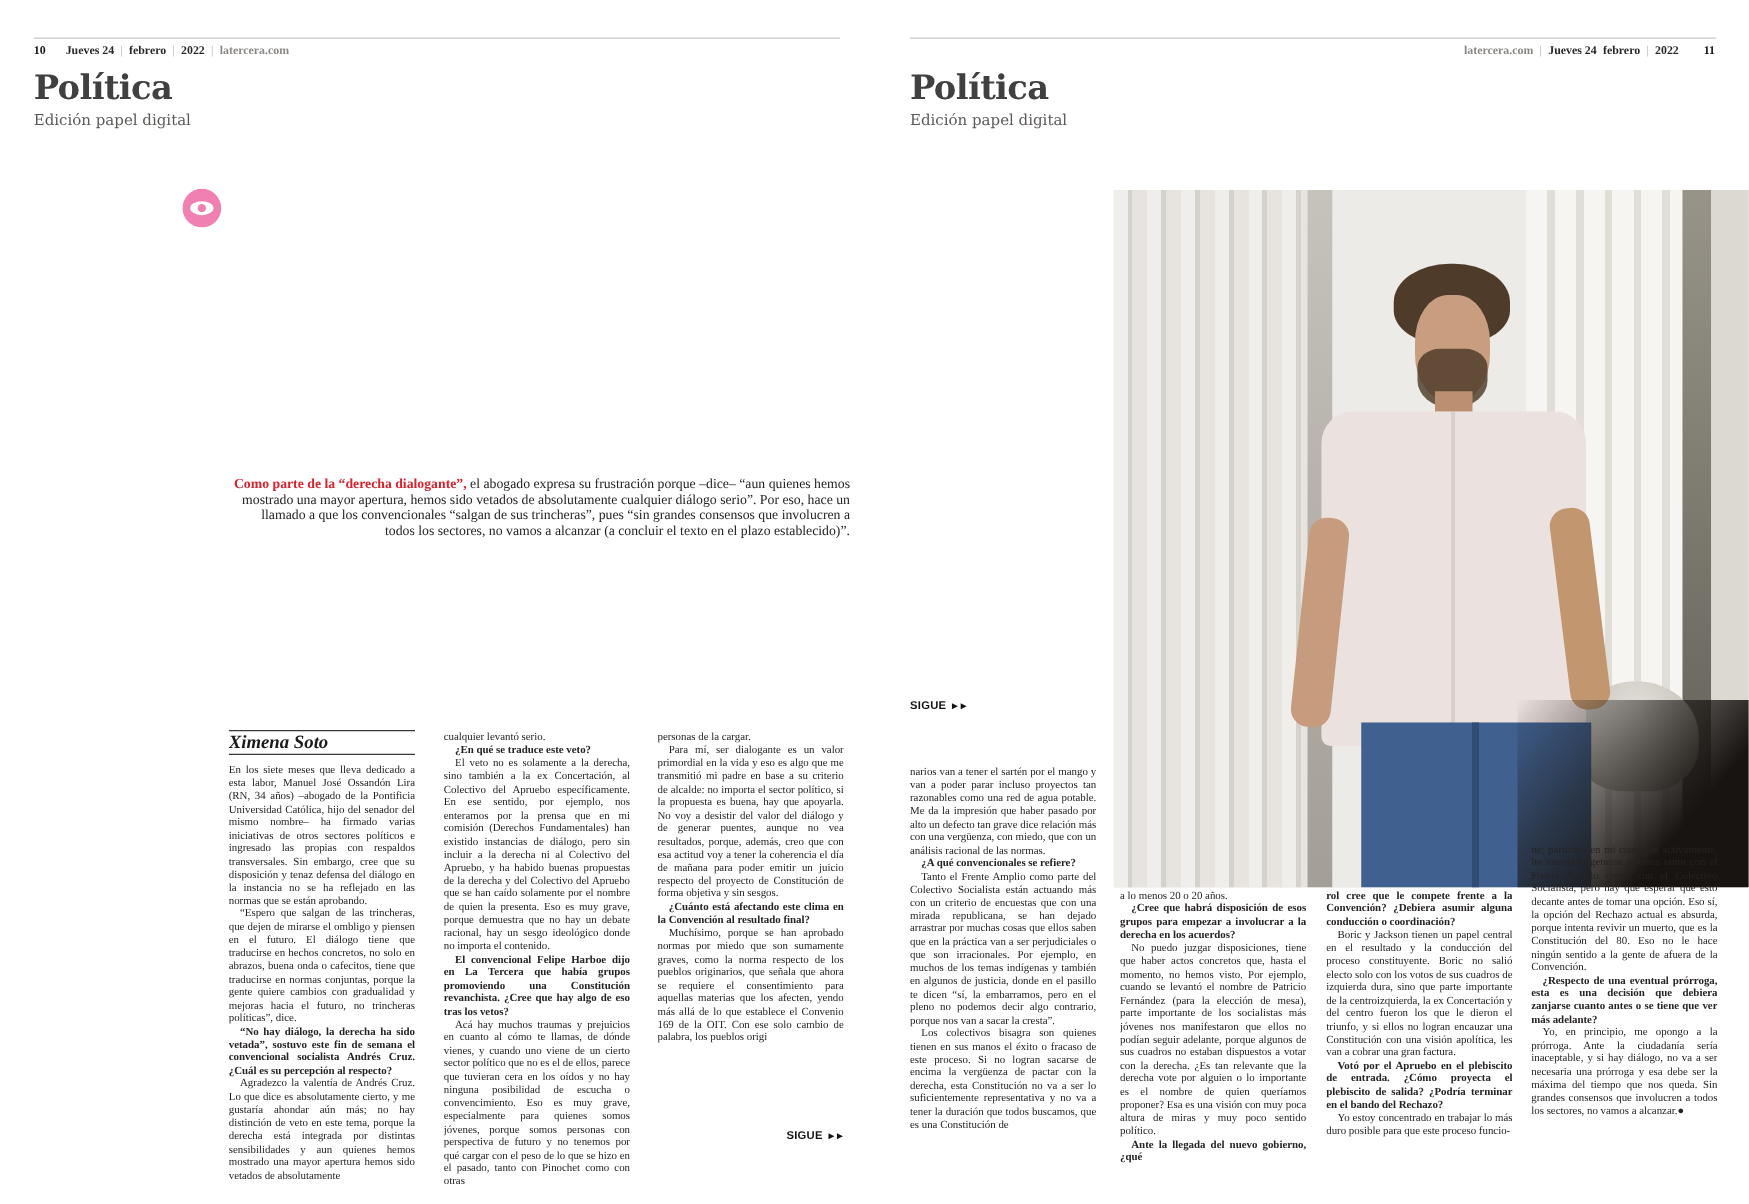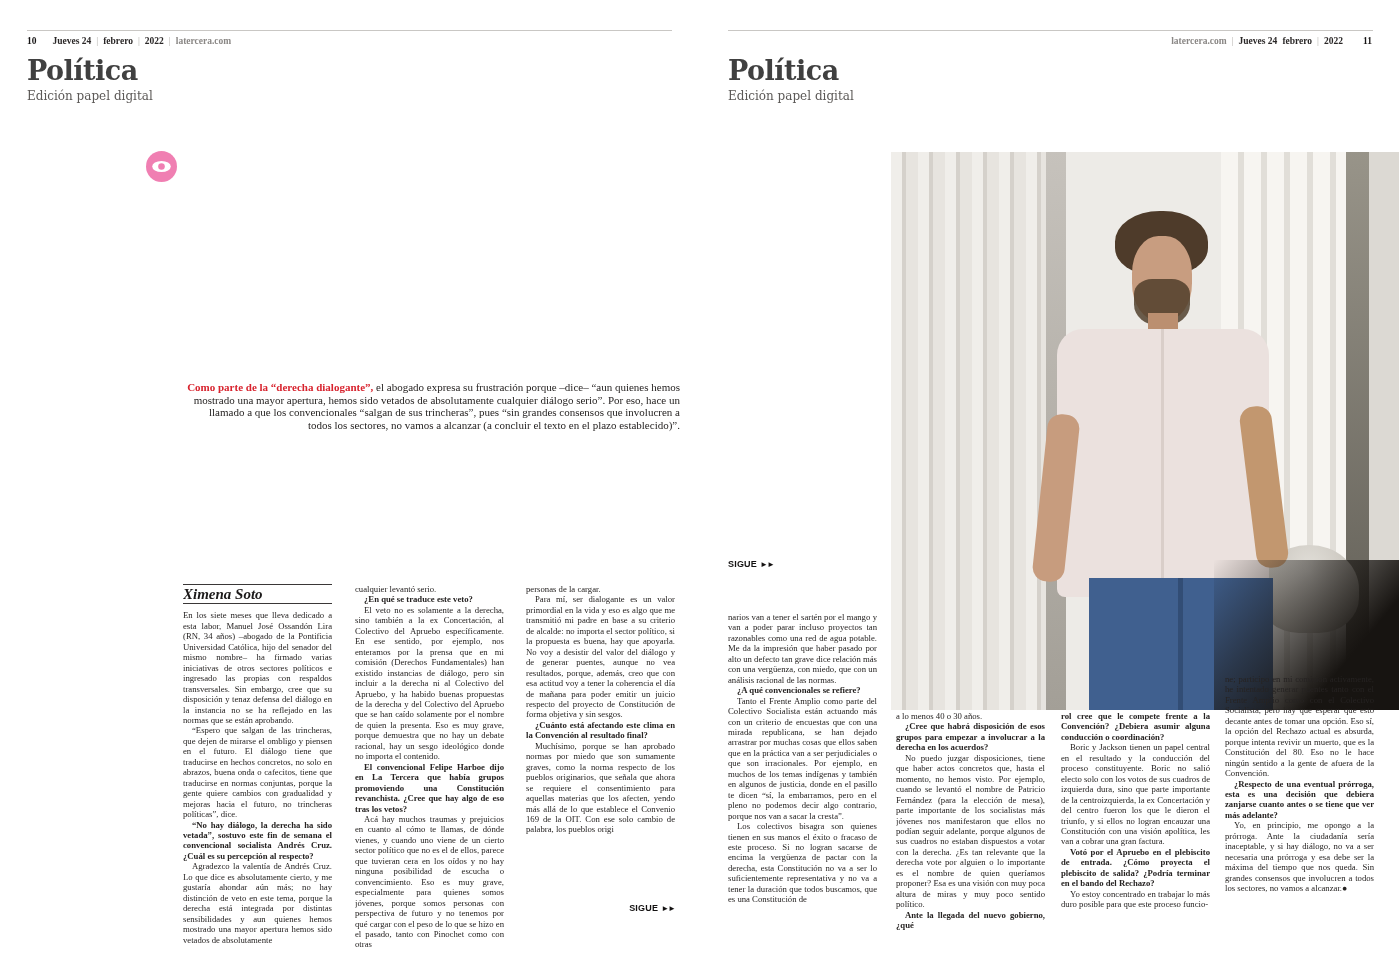--- a/index.html
+++ b/index.html
@@ -204,21 +204,21 @@
 <div class="col" style="left:728px;top:588px;max-height:368px;margin-top:24px;">
   <div class="flow">
       <p>narios van a tener el sartén por el mango y van a poder parar incluso proyectos tan razonables como una red de agua potable. Me da la impresión que haber pasado por alto un defecto tan grave dice relación más con una vergüenza, con miedo, que con un análisis racional de las normas.</p>
       <p class="q">¿A qué convencionales se refiere?</p>
       <p>Tanto el Frente Amplio como parte del Colectivo Socialista están actuando más con un criterio de encuestas que con una mirada republicana, se han dejado arrastrar por muchas cosas que ellos saben que en la práctica van a ser perjudiciales o que son irracionales. Por ejemplo, en muchos de los temas indígenas y también en algunos de justicia, donde en el pasillo te dicen “sí, la embarramos, pero en el pleno no podemos decir algo contrario, porque nos van a sacar la cresta”.</p>
       <p>Los colectivos bisagra son quienes tienen en sus manos el éxito o fracaso de este proceso. Si no logran sacarse de encima la vergüenza de pactar con la derecha, esta Constitución no va a ser lo suficientemente representativa y no va a tener la duración que todos buscamos, que es una Constitución de</p>
     </div>
 </div>
 <div class="col" style="left:896px;top:711px;max-height:245px;">
   <div class="flow">
-      <p>a lo menos 40 o 30 años.</p>
+      <p>a lo menos 20 o 20 años.</p>
       <p class="q">¿Cree que habrá disposición de esos grupos para empezar a involucrar a la derecha en los acuerdos?</p>
       <p>No puedo juzgar disposiciones, tiene que haber actos concretos que, hasta el momento, no hemos visto. Por ejemplo, cuando se levantó el nombre de Patricio Fernández (para la elección de mesa), parte importante de los socialistas más jóvenes nos manifestaron que ellos no podían seguir adelante, porque algunos de sus cuadros no estaban dispuestos a votar con la derecha. ¿Es tan relevante que la derecha vote por alguien o lo importante es el nombre de quien queríamos proponer? Esa es una visión con muy poca altura de miras y muy poco sentido político.</p>
       <p class="q">Ante la llegada del nuevo gobierno, ¿qué</p>
     </div>
 </div>
 <div class="col" style="left:1061px;top:711px;max-height:245px;">
   <div class="flow">
       <p class="q">rol cree que le compete frente a la Convención? ¿Debiera asumir alguna conducción o coordinación?</p>
       <p>Boric y Jackson tienen un papel central en el resultado y la conducción del proceso constituyente. Boric no salió electo solo con los votos de sus cuadros de izquierda dura, sino que parte importante de la centroizquierda, la ex Concertación y del centro fueron los que le dieron el triunfo, y si ellos no logran encauzar una Constitución con una visión apolítica, les van a cobrar una gran factura.</p>
       <p class="q">Votó por el Apruebo en el plebiscito de entrada. ¿Cómo proyecta el plebiscito de salida? ¿Podría terminar en el bando del Rechazo?</p>

